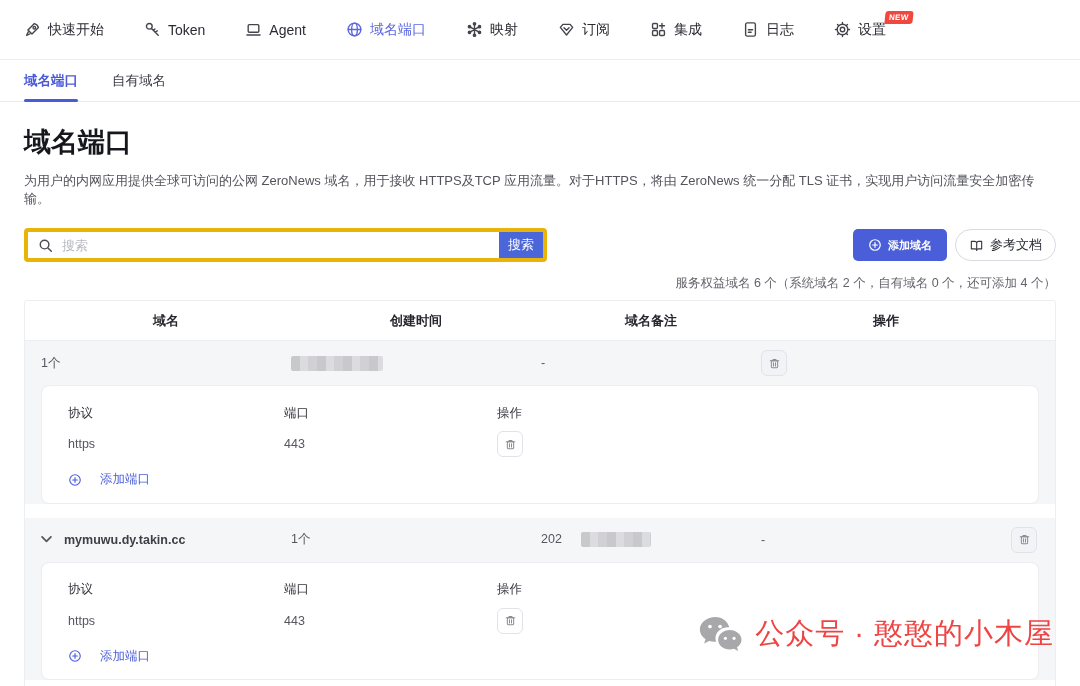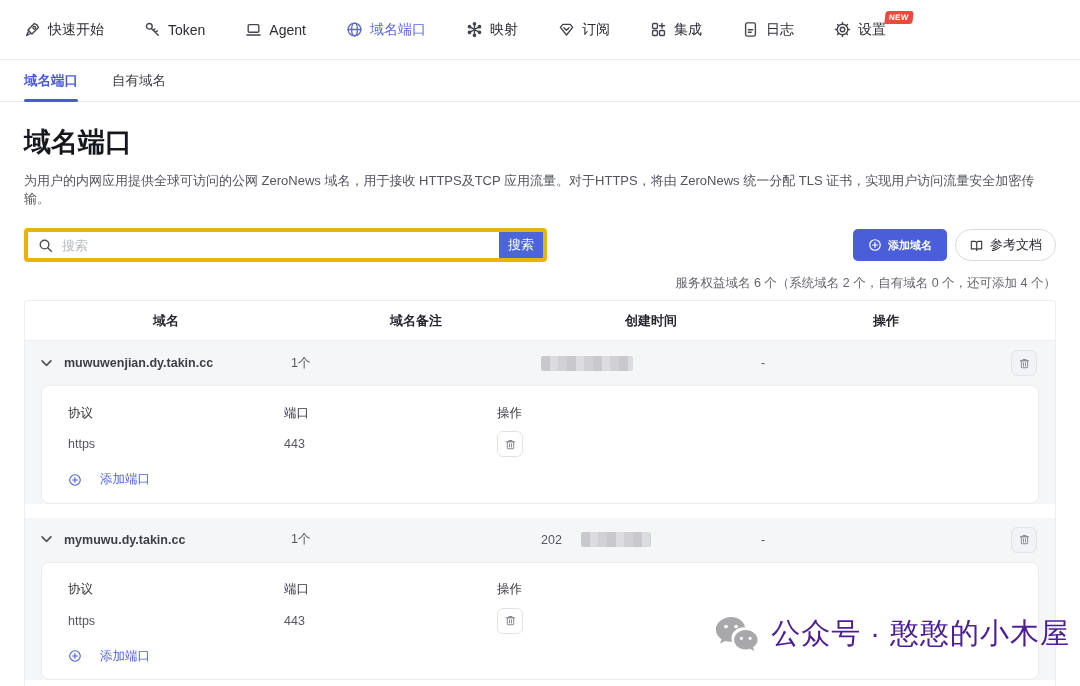--- a/index.html
+++ b/index.html
@@ -58,39 +58,39 @@
   .grid5 { display:grid; grid-template-columns:250px 250px 220px 250px 1fr; align-items:center; padding:0 16px; }
   .thead { height:40px; font-size:13px; font-weight:bold; color:#26272e; border-bottom:1px solid #eceef1;text-align:center; }
   .group { background:#f5f6f8; }
   .group + .group { margin-top:8px; }
   .row-main { height:44px; font-size:12.5px; color:#55565e; cursor:pointer; }
   .cell-domain { display:flex; align-items:center; gap:12px; color:#3f4047; font-weight:bold; font-size:12.5px; }
   .chev { width:11px; height:11px; stroke:#55565e; fill:none; stroke-width:1.6; stroke-linecap:round; stroke-linejoin:round; flex:0 0 auto; }
   .redacted { display:inline-block; height:15px; border-radius:2px; vertical-align:middle;
               background:repeating-linear-gradient(90deg,#c9c9cd 0 9px,#dcdce0 9px 17px,#d1d1d5 17px 26px);
               filter:blur(.7px); }
-  .created-cell { display:flex; align-items:center; gap:19px; }
+  .created-cell { display:flex; gap:19px; }
 
   .trash-btn { width:26px; height:26px; border:1px solid #e2e3e8; border-radius:6px; background:#f2f3f6;
                display:flex; align-items:center; justify-content:center; cursor:pointer; }
   .trash-btn svg { width:13px; height:13px; stroke:#8b8c94; fill:none; stroke-width:1.1; stroke-linecap:round; stroke-linejoin:round; }
   .subcard .trash-btn { background:#fff; }
 
   .subcard { margin:0 16px 14px 16px; background:#fff; border:1px solid #ededf1; border-radius:8px;
              padding:14px 16px 12px 26px; }
   .subgrid { display:grid; grid-template-columns:216px 213px 1fr; align-items:center; }
   .sub-head { height:26px; font-size:12.5px; font-weight:normal; color:#33343b; }
   .sub-row { height:36px; font-size:12.5px; color:#55565e; }
   .add-port { display:inline-flex; align-items:center; gap:18px; color:#4a5ed9; font-size:12.5px;
               margin-top:9px; cursor:pointer; }
   .add-port svg { width:14px; height:14px; stroke:#4a5ed9; fill:none; stroke-width:1.3; stroke-linecap:round; }
 
   
-  .watermark { position:absolute; right:10px; top:614px; display:flex; align-items:center; gap:11px;
-               color:#4c1d95; font-size:29px; letter-spacing:1px; pointer-events:none; }
+  .watermark { position:absolute; right:26px; top:614px; display:flex; align-items:center; gap:11px;
+               color:#ef4444; font-size:29px; letter-spacing:1px; pointer-events:none; }
   .watermark svg { width:46px; height:39px; }
 </style>
 </head>
 <body>
 
 <header class="topnav">
   <div class="nav-item">
     <svg viewBox="0 0 16 16">
         <path d="M9.8 2.4c1.9.5 3.3 1.9 3.8 3.8l-6.1 6.1-3.8-3.8 6.1-6.1z"></path>
         <circle cx="9.7" cy="6.3" r="1.2"></circle>
@@ -202,33 +202,27 @@
         <span>参考文档</span>
       </button>
     </div>
   </div>
 
   <div class="quota">服务权益域名 6 个（系统域名 2 个，自有域名 0 个，还可添加 4 个）</div>
 
   <section class="table">
     <div class="grid5 thead">
       <span>域名</span>
+      <span>创建时间</span>
       <span>域名备注</span>
-      <span>创建时间</span>
       <span>操作</span>
     </div>
 
     <div class="group">
       <div class="grid5 row-main">
-        <span class="cell-domain">
-          <svg class="chev" viewBox="0 0 10 7">
-              <path d="m1 1.2 4 4 4-4"></path>
-            </svg>
-          <span>muwuwenjian.dy.takin.cc</span>
-        </span>
         <span>1个</span>
         <span class="created-cell">
           <span class="redacted" style="width:92px"></span>
         </span>
         <span>-</span>
         <span>
           <button class="trash-btn">
             <svg viewBox="0 0 14 14">
                 <path d="M2.4 4h9.2M5.4 4V2.8h3.2V4"></path>
                 <rect x="3.6" y="4" width="6.8" height="7.6" rx="1"></rect>

